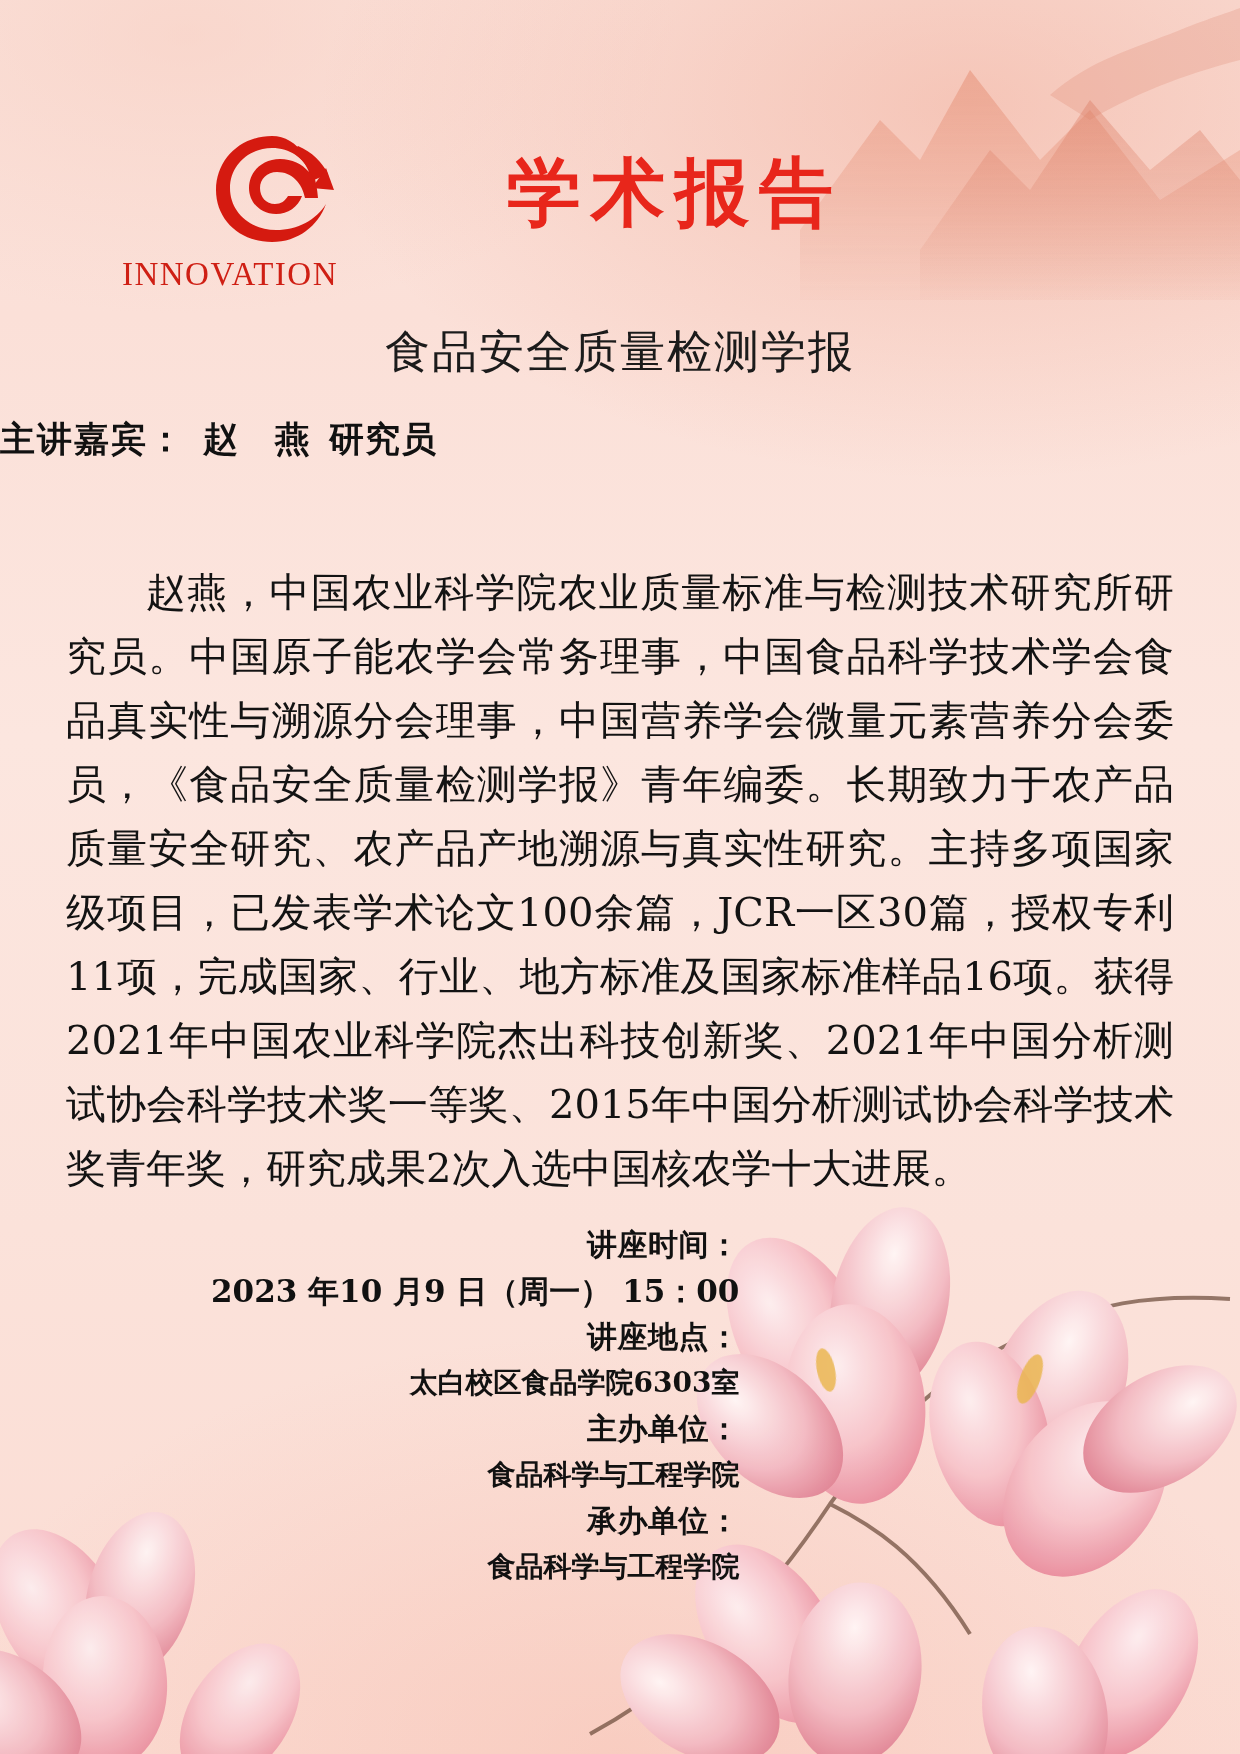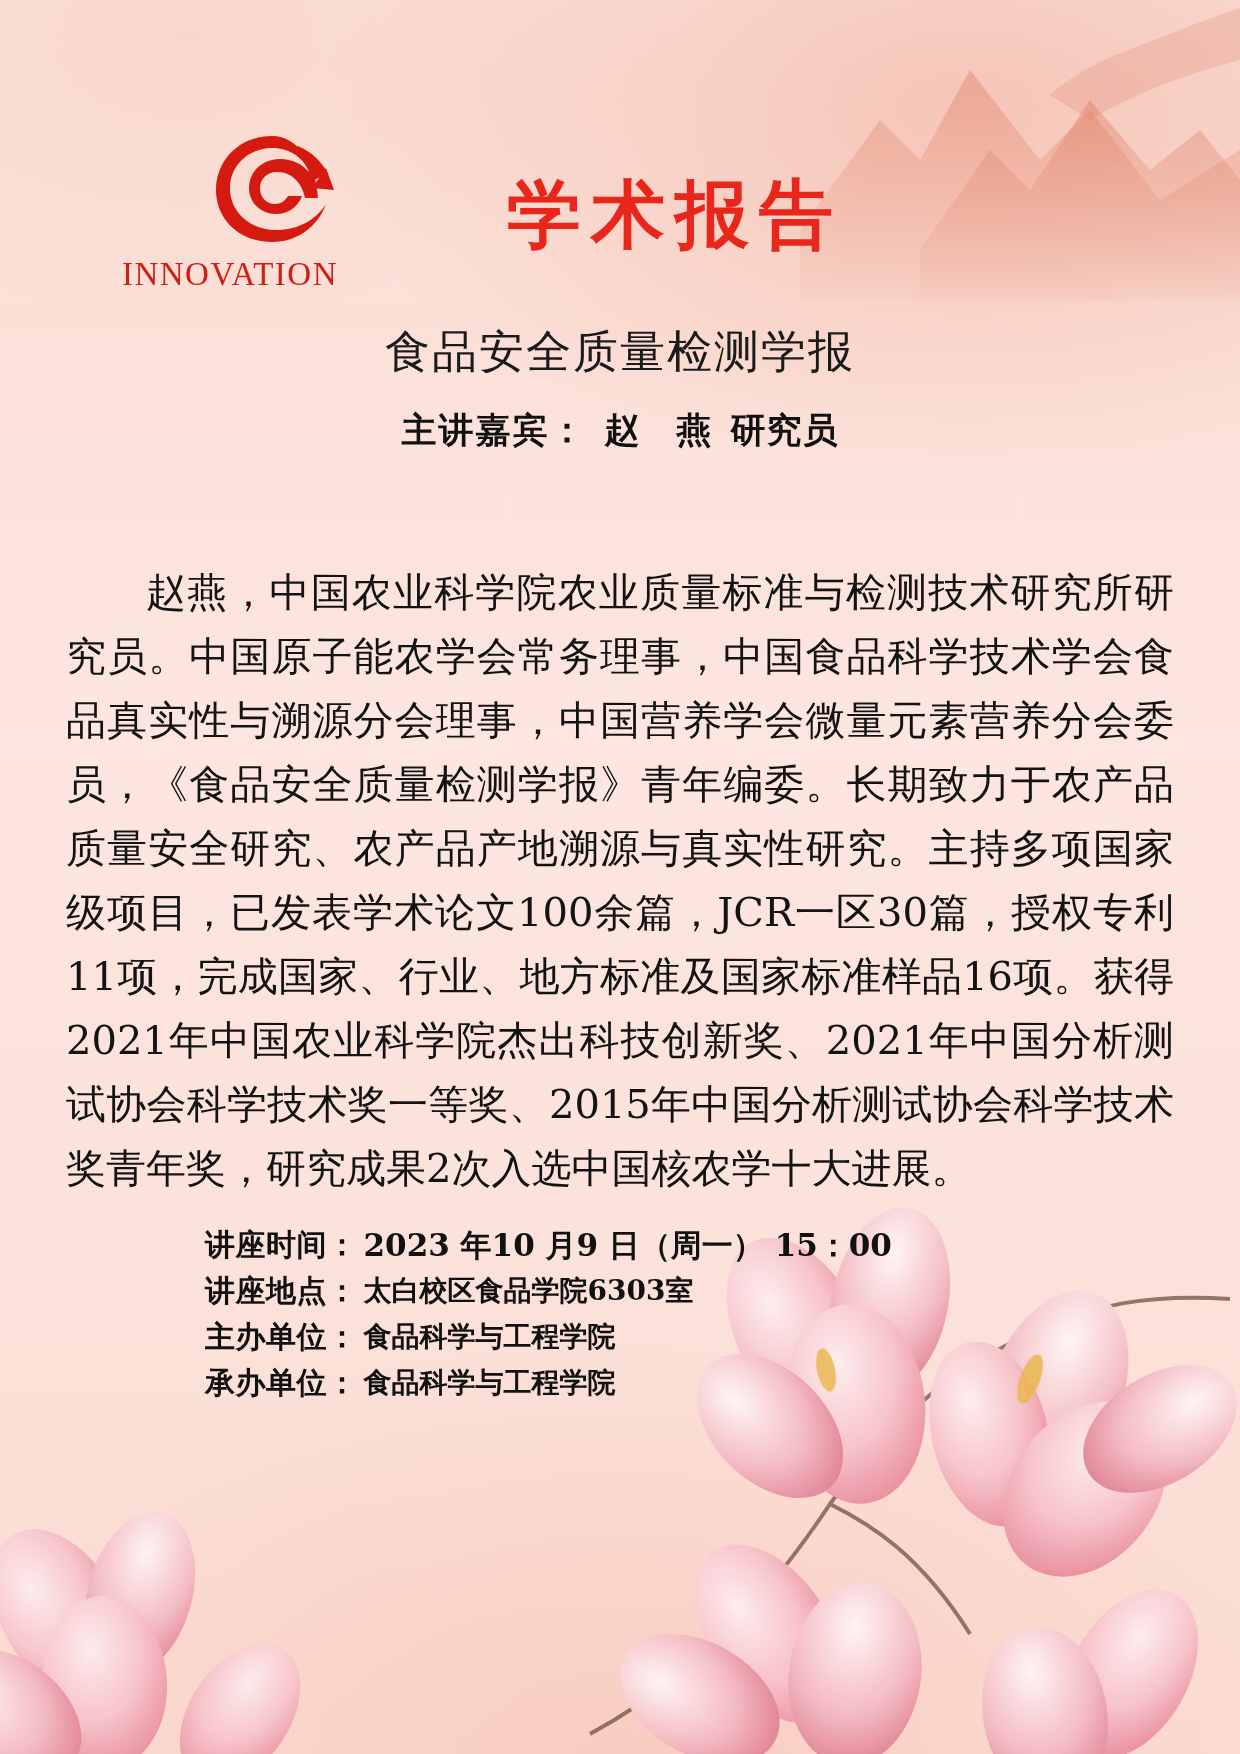--- a/index.html
+++ b/index.html
@@ -80,21 +80,21 @@
     font-size: 33px;
     letter-spacing: 1.5px;
     color: #cf1f14;
     font-weight: 400;
   }
 
   .main-title {
     position: absolute;
     left: 0;
     right: 0;
-    top: 166px;
+    top: 144px;
     text-align: center;
     padding-left: 110px;
     font-family: "DejaVu Sans", "Liberation Sans", sans-serif;
     font-weight: bold;
     font-size: 74px;
     letter-spacing: 10px;
     color: #e8261b;
   }
 
   .subject {
@@ -105,24 +105,24 @@
     text-align: center;
     font-size: 45px;
     letter-spacing: 2px;
     color: #1b1b1b;
     font-family: "DejaVu Serif", "Liberation Serif", serif;
   }
 
   
   .speakers {
     position: absolute;
-    top: 403px;
+    top: 412px;
     left: 0;
     right: 0;
-    text-align: center;
+    text-align: left;
     color: #111;
   }
   .speaker-row {
     font-size: 35px;
     letter-spacing: 1px;
     line-height: 54px;
     font-weight: 600;
     font-family: "DejaVu Serif", "Liberation Serif", serif;
   }
   .speaker-row .label { letter-spacing: 2px; }
@@ -150,20 +150,21 @@
     top: 1222px;
     color: #111;
     font-size: 30px;
     line-height: 46px;
     font-family: "DejaVu Serif", "Liberation Serif", serif;
   }
   .info-row {
     display: flex;
     align-items: flex-end;
     white-space: nowrap;
+    flex-direction: column;
   }
   .info-label {
     font-weight: 600;
     letter-spacing: 0.5px;
   }
   .info-value {
     font-weight: 600;
     margin-left: 6px;
     font-size: 28px;
   }

